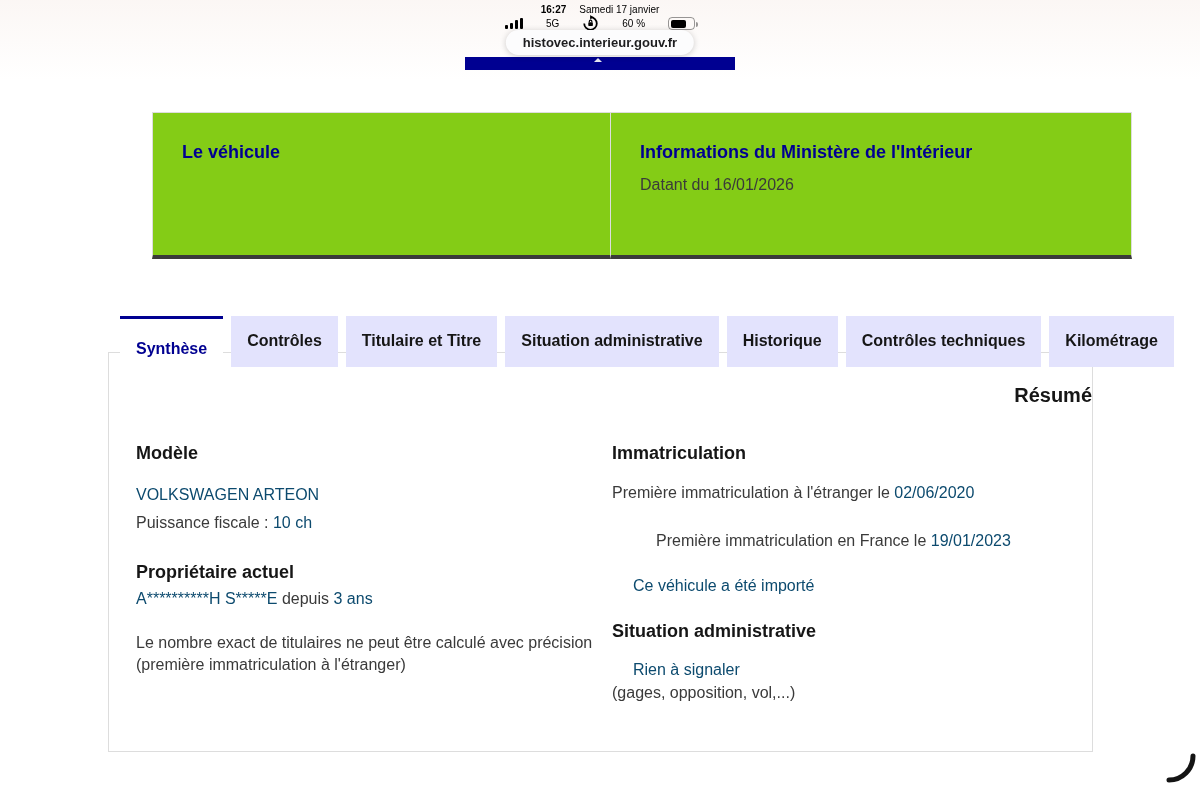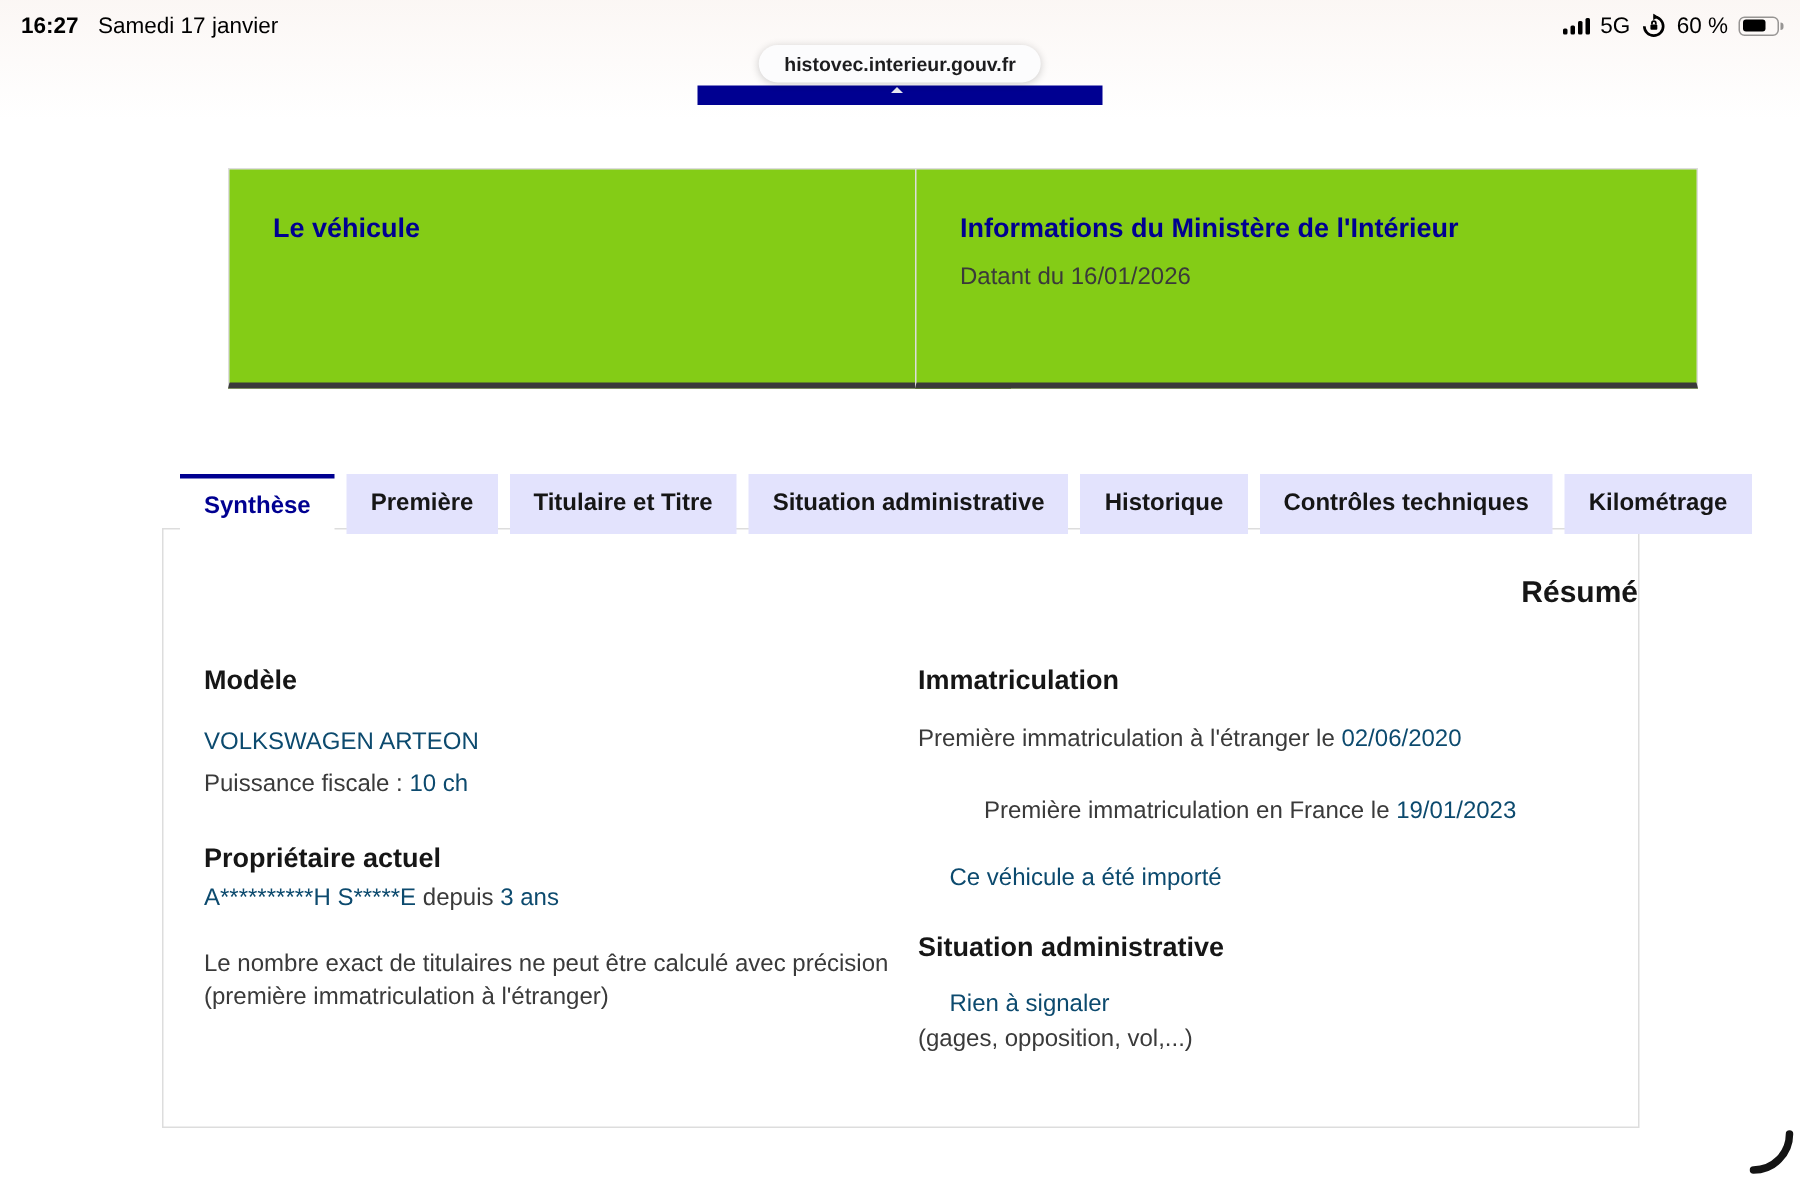--- a/index.html
+++ b/index.html
@@ -18,26 +18,26 @@
     position: absolute; top: 0; left: 0; width: 100%; height: 80px;
     background: linear-gradient(180deg, rgba(248,240,236,0.55), rgba(255,255,255,0));
     pointer-events: none;
   }
 
   
   .status-bar {
     position: absolute; top: 0; left: 0; right: 0; height: 30px;
     display: flex; justify-content: space-between; align-items: center;
     padding: 4px 14px 0 14px;
-    font-size: 15px; color: #000;
+    font-size: 10px; color: #000; flex-direction: column;
   }
   .status-left { display: flex; align-items: center; gap: 13px; }
   .status-time { font-weight: 700; }
   .status-date { font-weight: 400; }
-  .status-right { display: flex; align-items: center; gap: 7px; }
+  .status-right { display: flex; align-items: center; gap: 23px; }
   .signal { display: flex; align-items: flex-end; gap: 2px; height: 11px; }
   .signal span { width: 3px; background: #000; border-radius: 1px; display: block; }
   .signal .b1 { height: 4px; } .signal .b2 { height: 6px; }
   .signal .b3 { height: 9px; } .signal .b4 { height: 11px; }
   .battery { position: relative; width: 27px; height: 13px;
     border: 1px solid rgba(0,0,0,0.4); border-radius: 4px; }
   .battery .fill { position: absolute; left: 1.5px; top: 1.5px; bottom: 1.5px;
     width: 60%; background: #000; border-radius: 2px; }
   .battery .cap { position: absolute; right: -4px; top: 3.5px; width: 2.5px; height: 5px;
     background: rgba(0,0,0,0.4); border-radius: 0 2px 2px 0; }
@@ -85,21 +85,21 @@
   .tab {
     padding: 8px 16px 9px 16px;
     font-size: 16px; font-weight: 700; color: #161616;
     background: #e3e3fd; border: none; cursor: pointer;
     font-family: "Liberation Sans", sans-serif;
     white-space: nowrap;
   }
   .tab.active {
     background: #fff; color: #000091;
     border-top: 3px solid #000091;
-    padding-top: 10px; position: relative;
+    padding-top: 21px; position: relative;
   }
   .tab.active::after {
     content: ""; position: absolute; left: 0; right: 0; bottom: -1px;
     height: 2px; background: #fff;
   }
 
   
   .panel {
     position: absolute; left: 108px; top: 352px;
     width: 985px; height: 400px;
@@ -176,21 +176,21 @@
 <div class="card c1">
   <h2 class="card-title">Le véhicule</h2>
 </div>
 <div class="card c2">
   <h2 class="card-title">Informations du Ministère de l'Intérieur</h2>
   <div class="card-body">Datant du 16/01/2026</div>
 </div>
 
 <div class="tabs">
   <button class="tab active">Synthèse</button>
-  <button class="tab">Première</button>
+  <button class="tab">Contrôles</button>
   <button class="tab">Titulaire et Titre</button>
   <button class="tab">Situation administrative</button>
   <button class="tab">Historique</button>
   <button class="tab">Contrôles techniques</button>
   <button class="tab">Kilométrage</button>
 </div>
 
 <div class="panel">
   <h2 class="resume-title">Résumé</h2>
 

